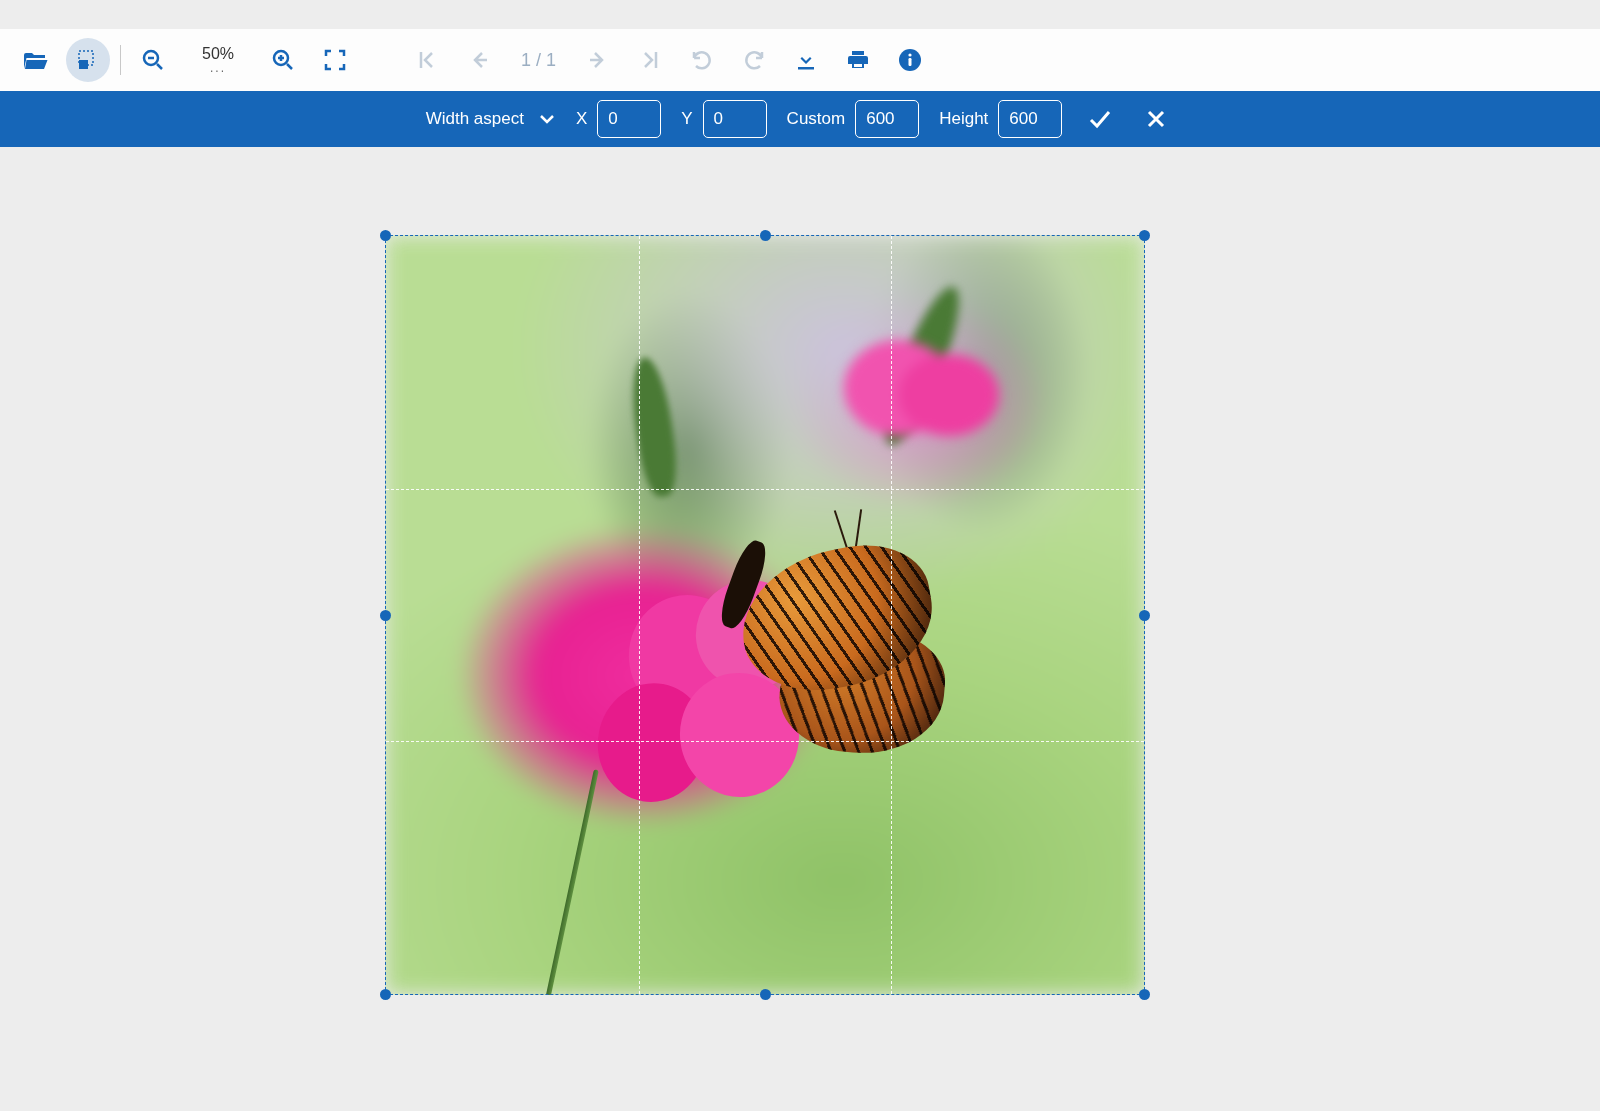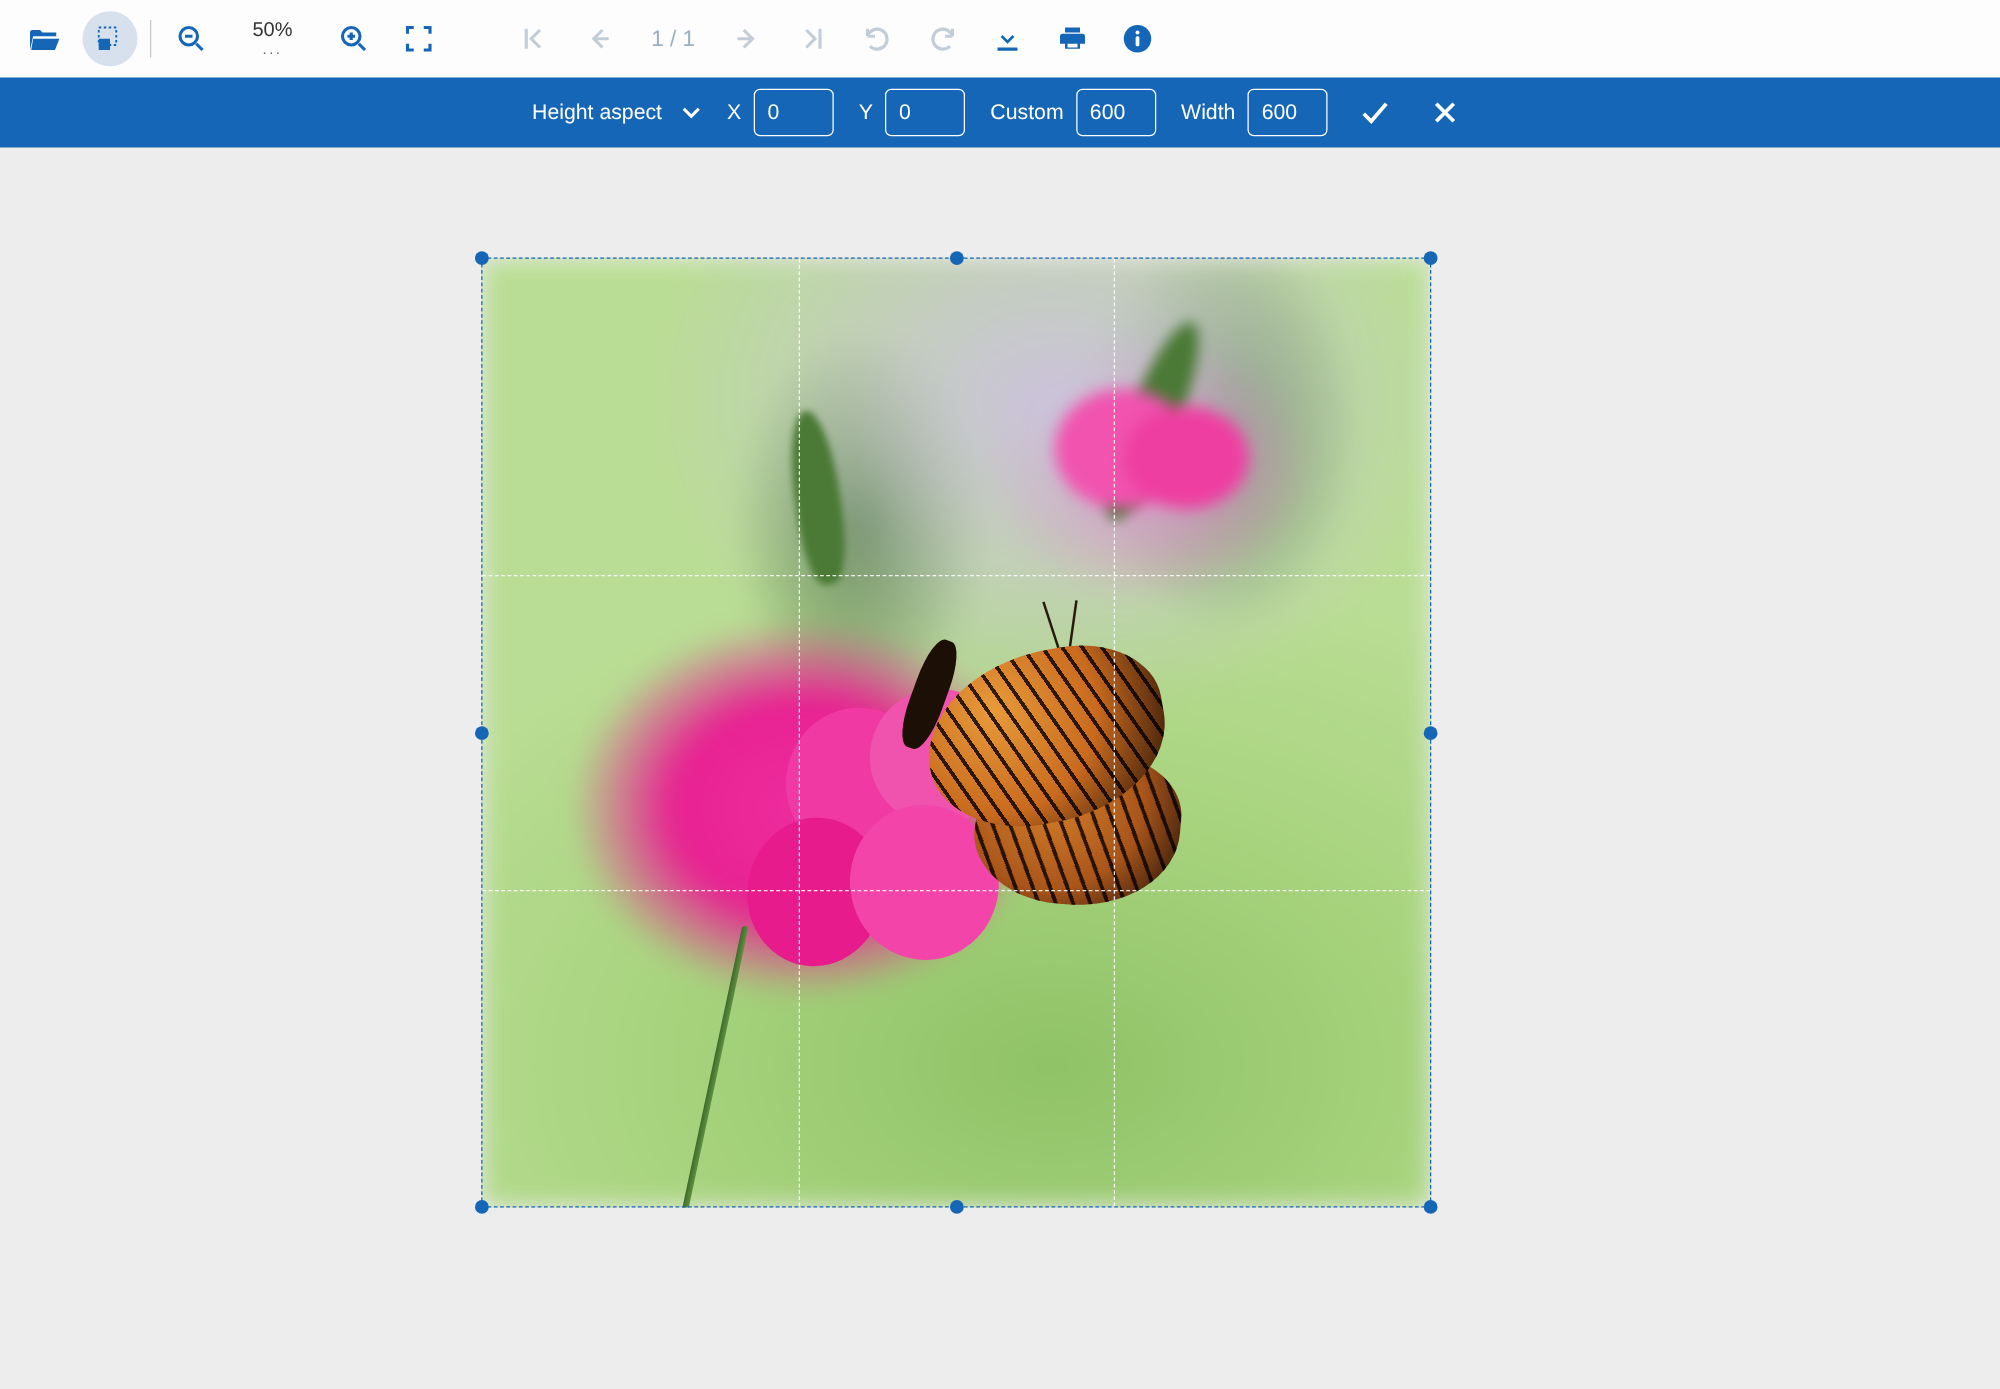--- a/index.html
+++ b/index.html
@@ -10,20 +10,21 @@
     height: 1111px;
     overflow: hidden;
   }
   .main-toolbar {
     height: 62px;
     background: #fdfdfd;
     display: flex;
     align-items: center;
     padding: 0 14px;
     gap: 8px;
+    margin-top: 29px;
   }
   .icon-btn {
     width: 44px;
     height: 44px;
     display: flex;
     align-items: center;
     justify-content: center;
     border-radius: 50%;
     cursor: pointer;
     color: #1666b8;
@@ -304,39 +305,39 @@
     <svg width="24" height="24" viewBox="0 0 24 24">
         <circle cx="12" cy="12" r="11" fill="currentColor"></circle>
         <circle cx="12" cy="7" r="1.6" fill="#fff"></circle>
         <rect x="10.5" y="10" width="3" height="8" rx="1.2" fill="#fff"></rect>
       </svg>
   </div>
 </div>
 
 <div class="crop-bar">
   <div class="aspect-select">
-    <span>Height aspect</span>
+    <span>Width aspect</span>
     <svg width="18" height="18" viewBox="0 0 18 18">
         <path fill="none" stroke="#fff" stroke-width="2.5" d="M3 6l6 6 6-6"></path>
       </svg>
   </div>
   <div class="crop-field">
     <span>X</span>
     <input class="crop-input" value="0" style="">
   </div>
   <div class="crop-field">
     <span>Y</span>
     <input class="crop-input" value="0" style="">
   </div>
   <div class="crop-field">
     <span>Custom</span>
     <input class="crop-input" value="600" style="">
   </div>
   <div class="crop-field">
-    <span>Width</span>
+    <span>Height</span>
     <input class="crop-input" value="600" style="">
   </div>
   <div class="crop-btn">
     <svg width="26" height="26" viewBox="0 0 26 26">
         <path fill="none" stroke="#fff" stroke-width="3" d="M4 14l6 6L22 6"></path>
       </svg>
   </div>
   <div class="crop-btn">
     <svg width="22" height="22" viewBox="0 0 22 22">
         <path fill="none" stroke="#fff" stroke-width="3" d="M4 4l14 14M18 4L4 18"></path>

